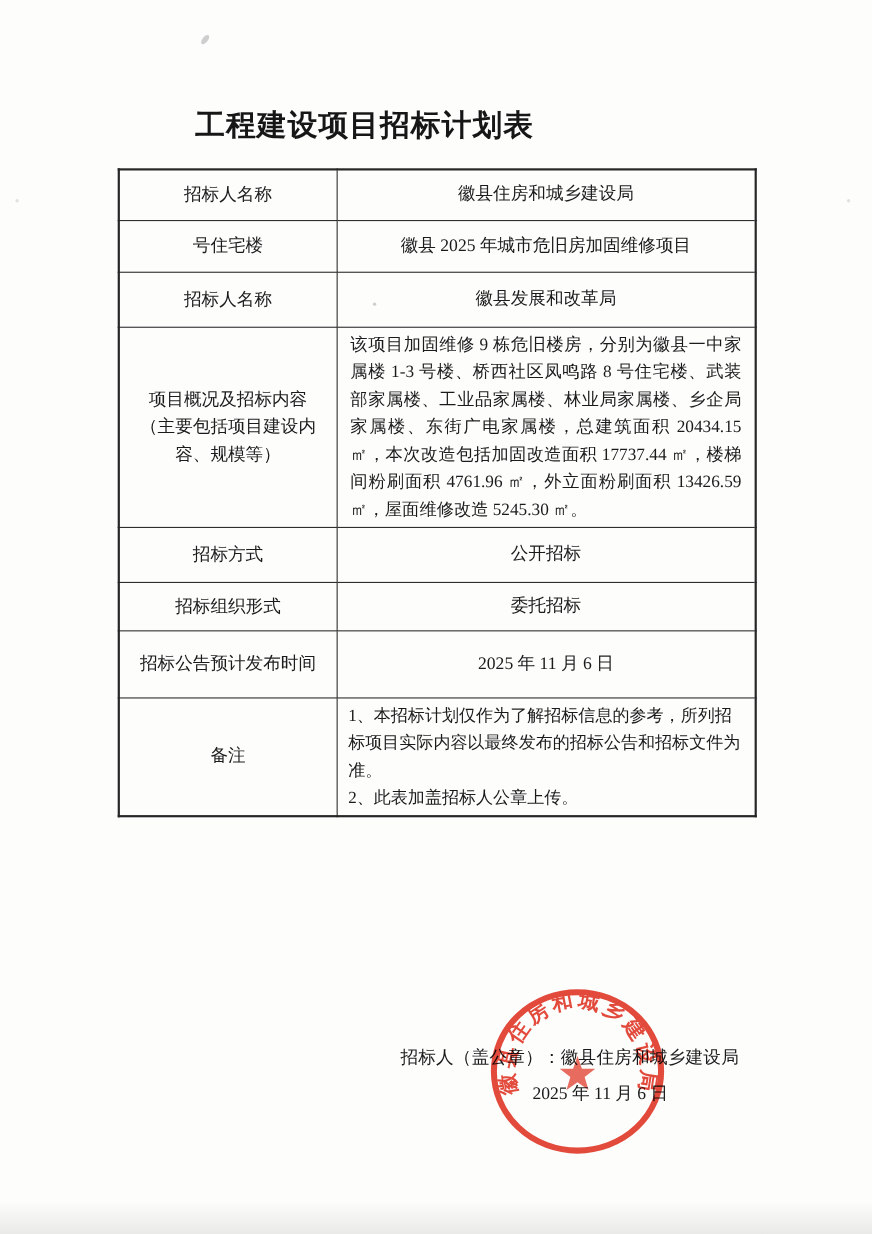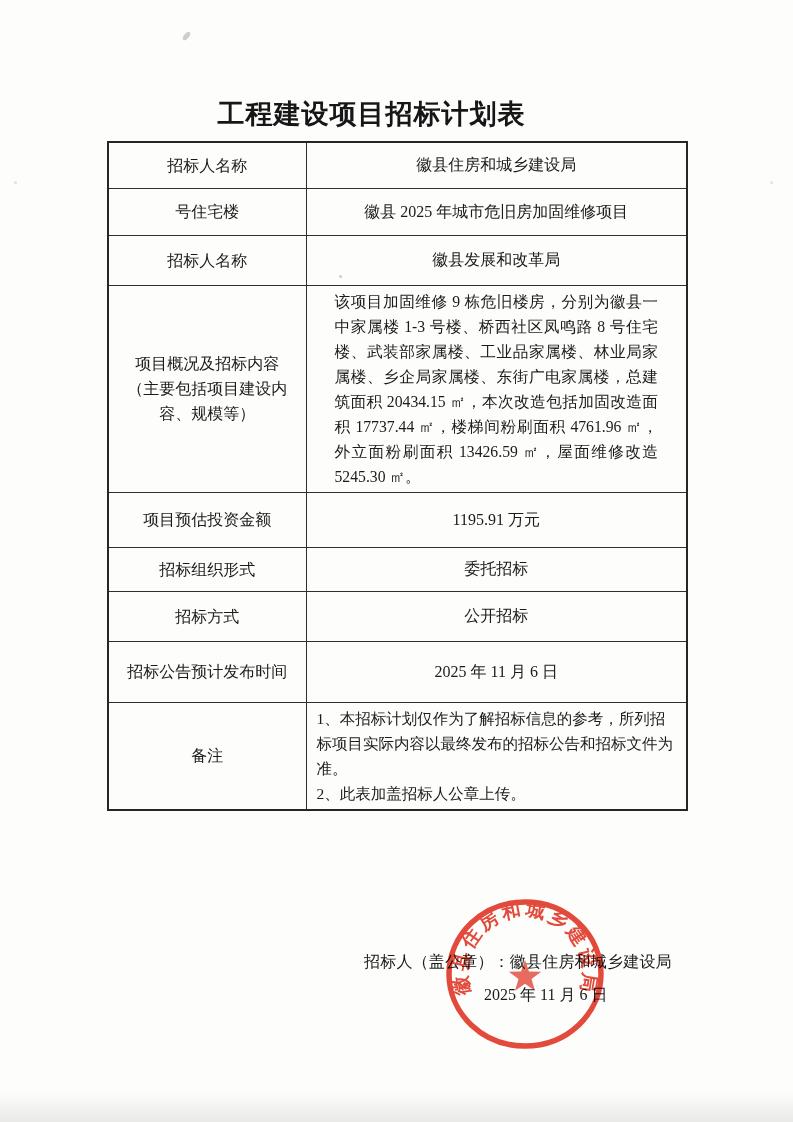--- a/index.html
+++ b/index.html
@@ -17,25 +17,24 @@
   }
   .doc-title {
     position: absolute;
     top: 96px; left: 0; width: 663px;
     margin: 0;
     text-align: center;
     font-size: 27px;
     font-weight: 700;
     letter-spacing: 1px;
     color: #161616;
-    padding-left: 40px;
   }
   table.plan-table {
     position: absolute;
-    left: 107px; top: 141px;
+    left: 107px; top: 153px;
     width: 581px;
     border-collapse: collapse;
     table-layout: fixed;
     border: 2px solid #262626;
   }
   table.plan-table td {
     border: 1.6px solid #2f2f2f;
     font-size: 16px;
     color: #1b1b1b;
     vertical-align: middle;
@@ -47,21 +46,21 @@
     padding: 2px 12px;
   }
   td.value-cell {
     text-align: center;
     line-height: 26px;
     padding: 2px 10px;
   }
   td.value-cell.para {
     text-align: justify;
     line-height: 25px;
-    padding: 3px 28px;
+    padding: 3px 12px;
     font-size: 15.7px;
   }
   td.value-cell.remark {
     text-align: left;
     white-space: pre-line;
     line-height: 25px;
     padding: 3px 8px 3px 10px;
     font-size: 15.5px;
     vertical-align: middle;
   }
@@ -124,31 +123,27 @@
         <td class="value-cell">徽县 2025 年城市危旧房加固维修项目</td>
       </tr>
       <tr style="height:50px">
         <td class="label-cell">招标人名称</td>
         <td class="value-cell">徽县发展和改革局</td>
       </tr>
       <tr style="height:150px">
         <td class="label-cell">项目概况及招标内容（主要包括项目建设内容、规模等）</td>
         <td class="value-cell para">该项目加固维修 9 栋危旧楼房，分别为徽县一中家属楼 1-3 号楼、桥西社区凤鸣路 8 号住宅楼、武装部家属楼、工业品家属楼、林业局家属楼、乡企局家属楼、东街广电家属楼，总建筑面积 20434.15 ㎡，本次改造包括加固改造面积 17737.44 ㎡，楼梯间粉刷面积 4761.96 ㎡，外立面粉刷面积 13426.59 ㎡，屋面维修改造 5245.30 ㎡。</td>
       </tr>
-      <tr style="height:55px">
-        <td class="label-cell">项目预估投资金额</td>
-        <td class="value-cell">1195.91 万元</td>
+      <tr style="height:50px">
+        <td class="label-cell">招标方式</td>
+        <td class="value-cell">公开招标</td>
       </tr>
       <tr style="height:44px">
         <td class="label-cell">招标组织形式</td>
         <td class="value-cell">委托招标</td>
-      </tr>
-      <tr style="height:50px">
-        <td class="label-cell">招标方式</td>
-        <td class="value-cell">公开招标</td>
       </tr>
       <tr style="height:61px">
         <td class="label-cell">招标公告预计发布时间</td>
         <td class="value-cell">2025 年 11 月 6 日</td>
       </tr>
       <tr style="height:100px">
         <td class="label-cell">备注</td>
         <td class="value-cell remark">1、本招标计划仅作为了解招标信息的参考，所列招标项目实际内容以最终发布的招标公告和招标文件为准。
 2、此表加盖招标人公章上传。</td>
       </tr>

